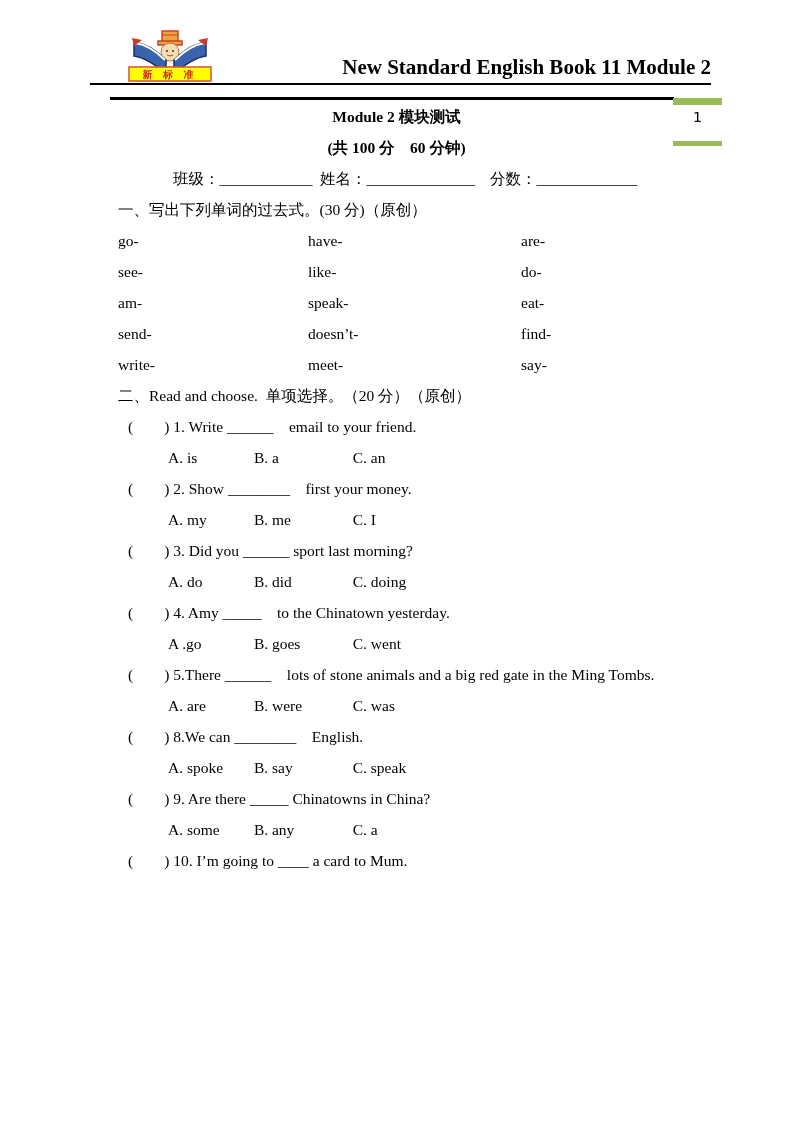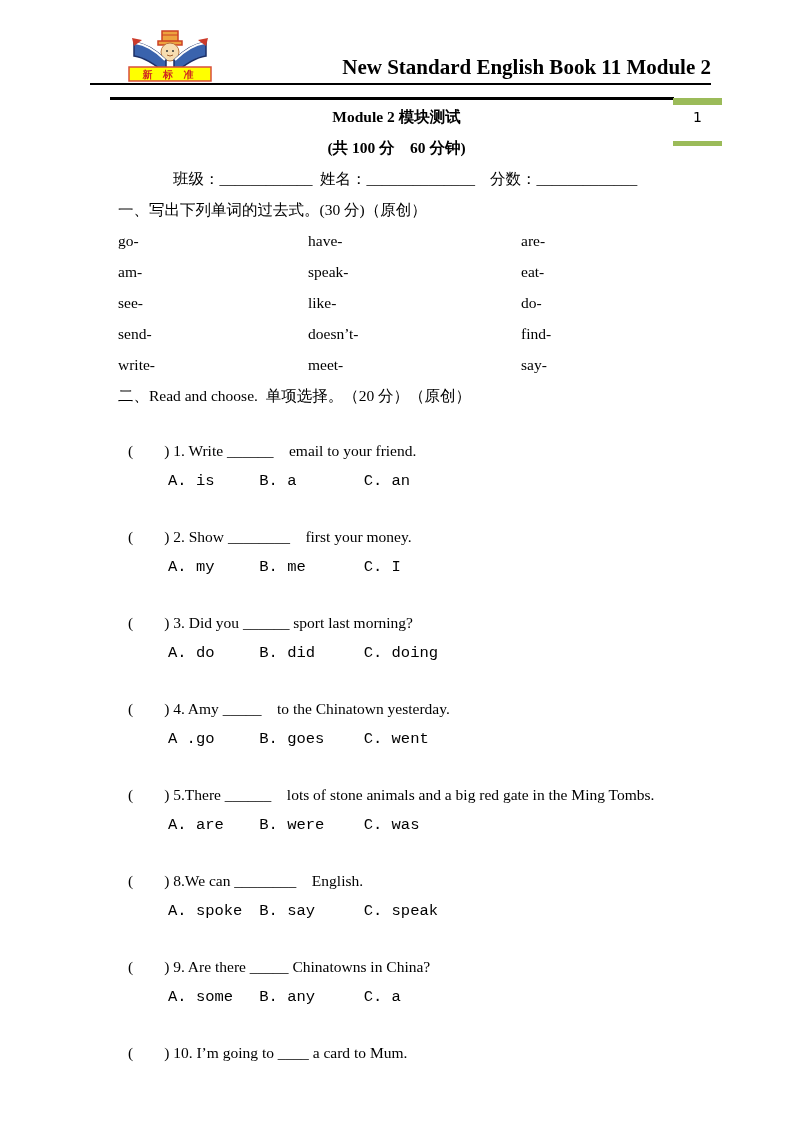--- a/index.html
+++ b/index.html
@@ -19,22 +19,22 @@
   
   .content{position:absolute;left:118px;top:101px;width:557px;font-size:15.5px;line-height:31px;}
   .line{white-space:pre;}
   .center{text-align:center;font-weight:bold;}
   .info-line{padding-left:55px;white-space:nowrap;}
   .info-item{display:inline-block;white-space:pre;}
   .info-item.w1{width:147px;}
   .info-item.w2{width:170px;}
   .word-row{display:grid;grid-template-columns:190px 213px 1fr;}
   .word-row span{white-space:pre;}
-  .q-line{padding-left:10px;white-space:pre;margin-top:24px;}
-  .opt-line{padding-left:50px;white-space:nowrap;font-family:Liberation Mono, monospace;}
+  .q-line{padding-left:10px;white-space:pre;}
+  .opt-line{padding-left:50px;white-space:nowrap;}
   .opt-a{display:inline-block;width:82px;white-space:pre;}
   .opt-b{display:inline-block;width:95px;white-space:pre;}
   .opt-c{display:inline-block;white-space:pre;}
 </style>
 </head>
 <body>
 
 <div class="page">
 
   <div class="logo">
@@ -78,28 +78,28 @@
     </div>
 
     <div class="line">一、写出下列单词的过去式。(30 分)（原创）</div>
 
     <div class="word-row">
       <span>go-</span>
       <span>have-</span>
       <span>are-</span>
     </div>
     <div class="word-row">
+      <span>see-</span>
+      <span>like-</span>
+      <span>do-</span>
+    </div>
+    <div class="word-row">
       <span>am-</span>
       <span>speak-</span>
       <span>eat-</span>
-    </div>
-    <div class="word-row">
-      <span>see-</span>
-      <span>like-</span>
-      <span>do-</span>
     </div>
     <div class="word-row">
       <span>send-</span>
       <span>doesn’t-</span>
       <span>find-</span>
     </div>
     <div class="word-row">
       <span>write-</span>
       <span>meet-</span>
       <span>say-</span>

